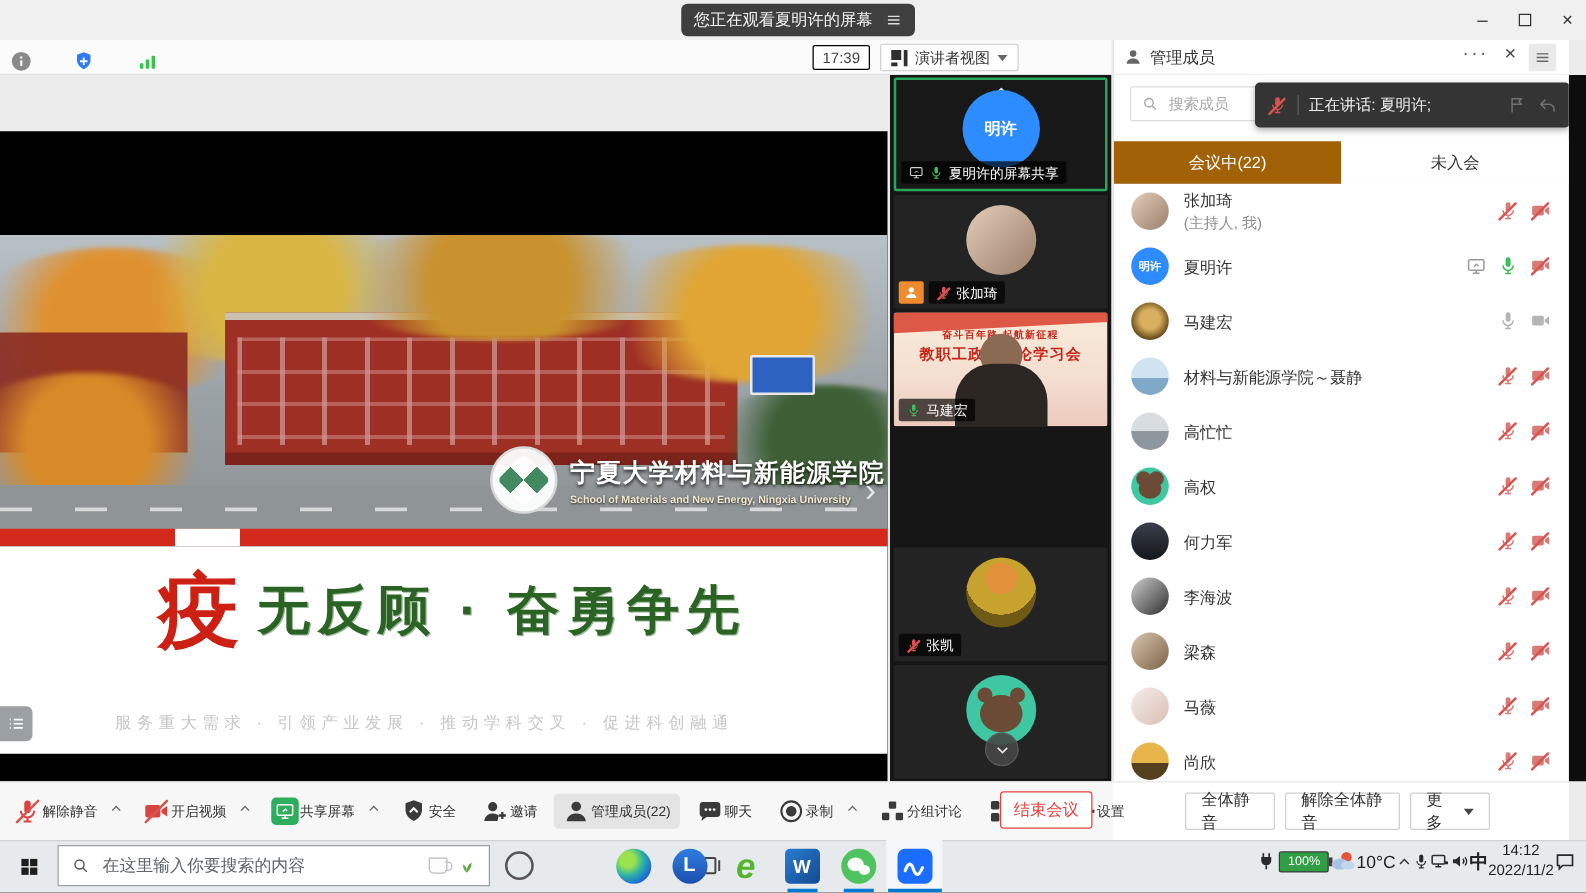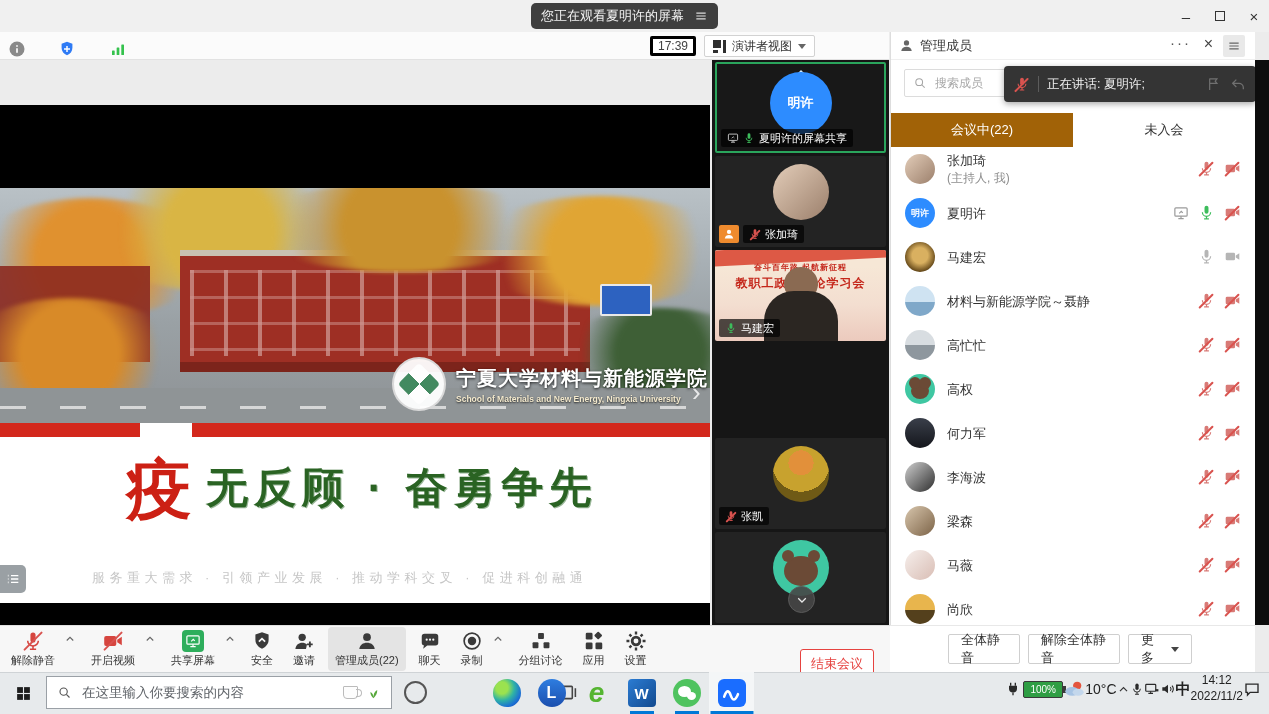--- a/index.html
+++ b/index.html
@@ -7,29 +7,29 @@
   #root{position:relative;width:1269px;height:714px;overflow:hidden;
         font-family:"Liberation Sans","DejaVu Sans",sans-serif;background:#ececec;}
   .abs{position:absolute;}
   .ic{position:relative;display:inline-flex;align-items:center;justify-content:center;}
   .ic svg{width:100%;height:100%;display:block;}
   .ic.struck::after{content:"";position:absolute;left:-10%;top:47%;width:120%;height:2px;
         background:#d9534f;transform:rotate(-45deg);border-radius:1px;}
 
   
   .titlebar{left:0;top:0;width:1269px;height:32px;background:#f0f0f0;}
-  .viewer-pill{left:531px;top:3px;height:26px;padding:0 10px;display:flex;align-items:center;gap:10px;
+  .viewer-pill{left:545px;top:3px;height:26px;padding:0 10px;display:flex;align-items:center;gap:10px;
         background:#3f3f3f;color:#f3f3f3;font-size:13px;border-radius:5px;}
   .winbtn{top:0;width:34px;height:32px;display:flex;align-items:center;justify-content:center;color:#333;font-size:15px;}
   .winbtn .sq{width:10px;height:10px;border:1.4px solid #333;}
 
   
   .vheader{left:0;top:32px;width:889px;height:28px;background:#fbfbfb;border-bottom:1px solid #e2e2e2;}
   .vh-ic{top:37px;width:18px;height:18px;}
-  .timerbox{left:650px;top:36px;width:46px;height:20px;border:3px solid #000000;border-radius:2px;
+  .timerbox{left:650px;top:36px;width:46px;height:20px;border:1px solid #000000;border-radius:2px;
         font-size:12px;color:#444;display:flex;align-items:center;justify-content:center;background:#fff;}
   .viewdrop{left:704px;top:35px;height:22px;padding:0 8px;display:flex;align-items:center;gap:6px;
         border:1px solid #d2d2d2;border-radius:2px;background:#fff;font-size:12px;color:#333;}
   .grid-glyph{width:13px;height:13px;background:
         linear-gradient(#2f2f2f,#2f2f2f) 0 0/8px 8px no-repeat,
         linear-gradient(#2f2f2f,#2f2f2f) 0 10px/5px 3px no-repeat,
         linear-gradient(#2f2f2f,#2f2f2f) 10px 0/3px 13px no-repeat;}
   .tri-down{width:0;height:0;border-left:4px solid transparent;border-right:4px solid transparent;border-top:5px solid #666;}
 
   
@@ -128,29 +128,29 @@
   .pfbtn{position:absolute;top:8px;height:30px;border:1px solid #cfcfcf;border-radius:2px;background:#fff;
         font-size:13px;color:#333;display:flex;align-items:center;justify-content:center;gap:6px;padding:0 12px;}
 
   
   .rail-dark{left:1255px;top:60px;width:14px;height:565px;background:#0d0d0d;}
 
   
   .mtoolbar{left:0;top:625px;width:890px;height:47px;background:#f7f7f7;border-top:1px solid #e0e0e0;
         display:flex;align-items:center;padding-left:4px;}
   .mt-item{display:flex;align-items:flex-start;margin-right:6px;}
-  .mt-core{display:flex;flex-direction:column;align-items:center;gap:1px;padding:3px 7px;border-radius:4px;justify-content:space-between;}
+  .mt-core{display:flex;flex-direction:row;align-items:center;gap:1px;padding:3px 7px;border-radius:4px;justify-content:space-between;}
   .mt-core.active{background:#e4e4e4;}
   .mt-ic{width:22px;height:22px;color:#3a3a3a;}
   .mt-ic.green{background:#2eae5c;border-radius:4px;color:#fff;padding:3px;}
   .mt-ic.red{color:#d6453f;}
   .mt-lb{font-size:11px;color:#333;white-space:nowrap;}
   .mt-caret{width:12px;height:12px;color:#666;margin:6px 2px 0 2px;}
   .endbtn{position:absolute;left:800px;top:633px;width:74px;height:30px;border:1px solid #e64340;border-radius:3px;
-        background:#fff;color:#e64340;font-size:13px;display:flex;align-items:center;justify-content:center;margin-top:16px;}
+        background:#fff;color:#e64340;font-size:13px;display:flex;align-items:center;justify-content:center;}
 
   
   .taskbar{left:0;top:672px;width:1269px;height:42px;background:#e7eaec;border-top:1px solid #cfd3d6;}
   .startbtn{left:0;top:672px;width:46px;height:42px;display:flex;align-items:center;justify-content:center;color:#1d1d1d;}
   .startbtn .ic{width:17px;height:17px;}
   .tsearch{left:46px;top:676px;width:346px;height:33px;background:#fff;border:1px solid #9aa0a6;
         display:flex;align-items:center;gap:8px;padding:0 10px;}
   .tsearch .ic{width:15px;height:15px;color:#555;}
   .tsearch input{border:0;outline:0;flex:1;font-size:13.5px;color:#444;font-family:inherit;background:transparent;}
   .tsearch input::placeholder{color:#5f6368;}

